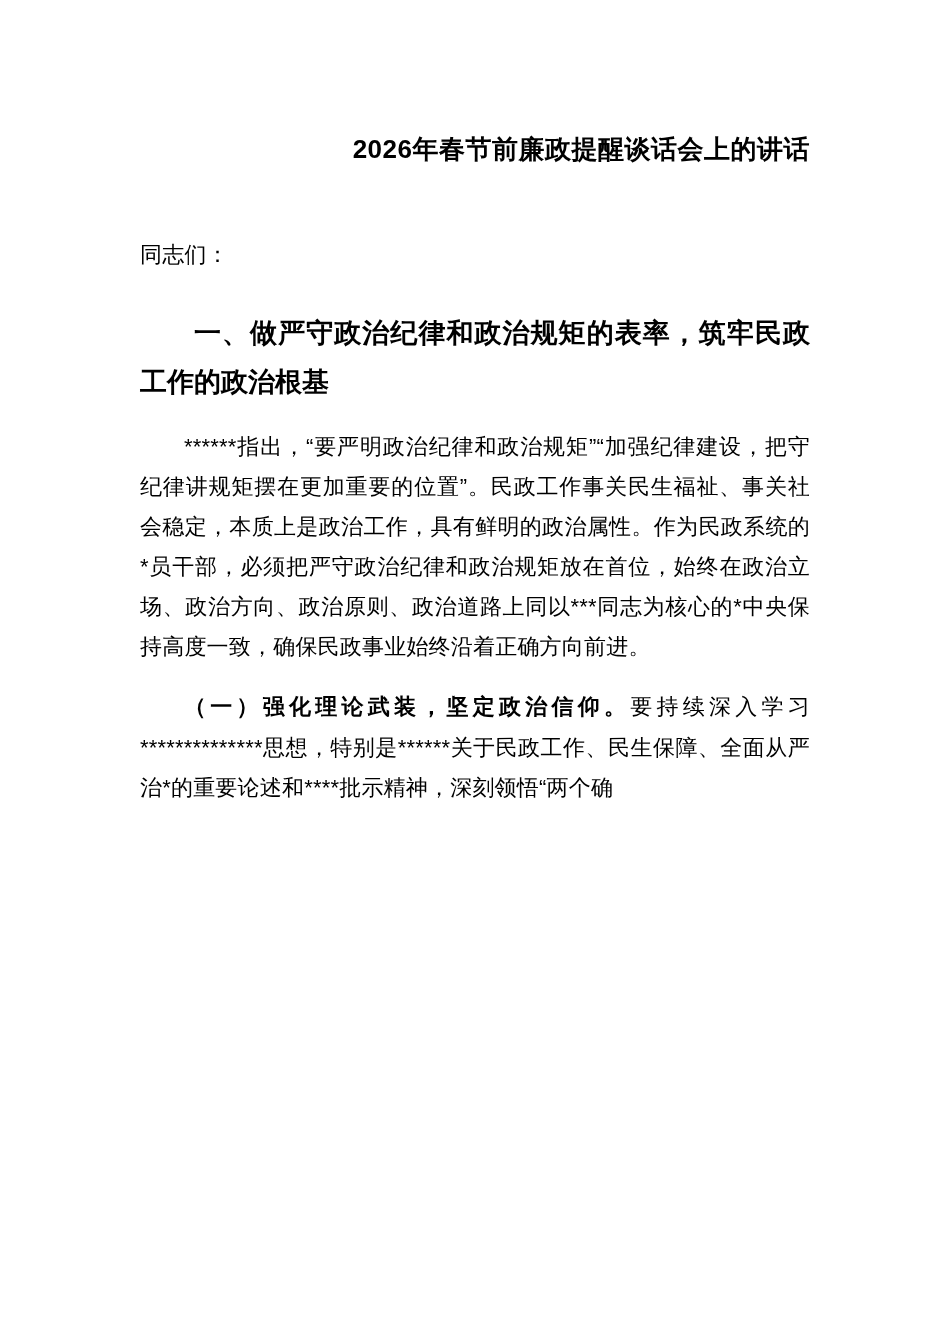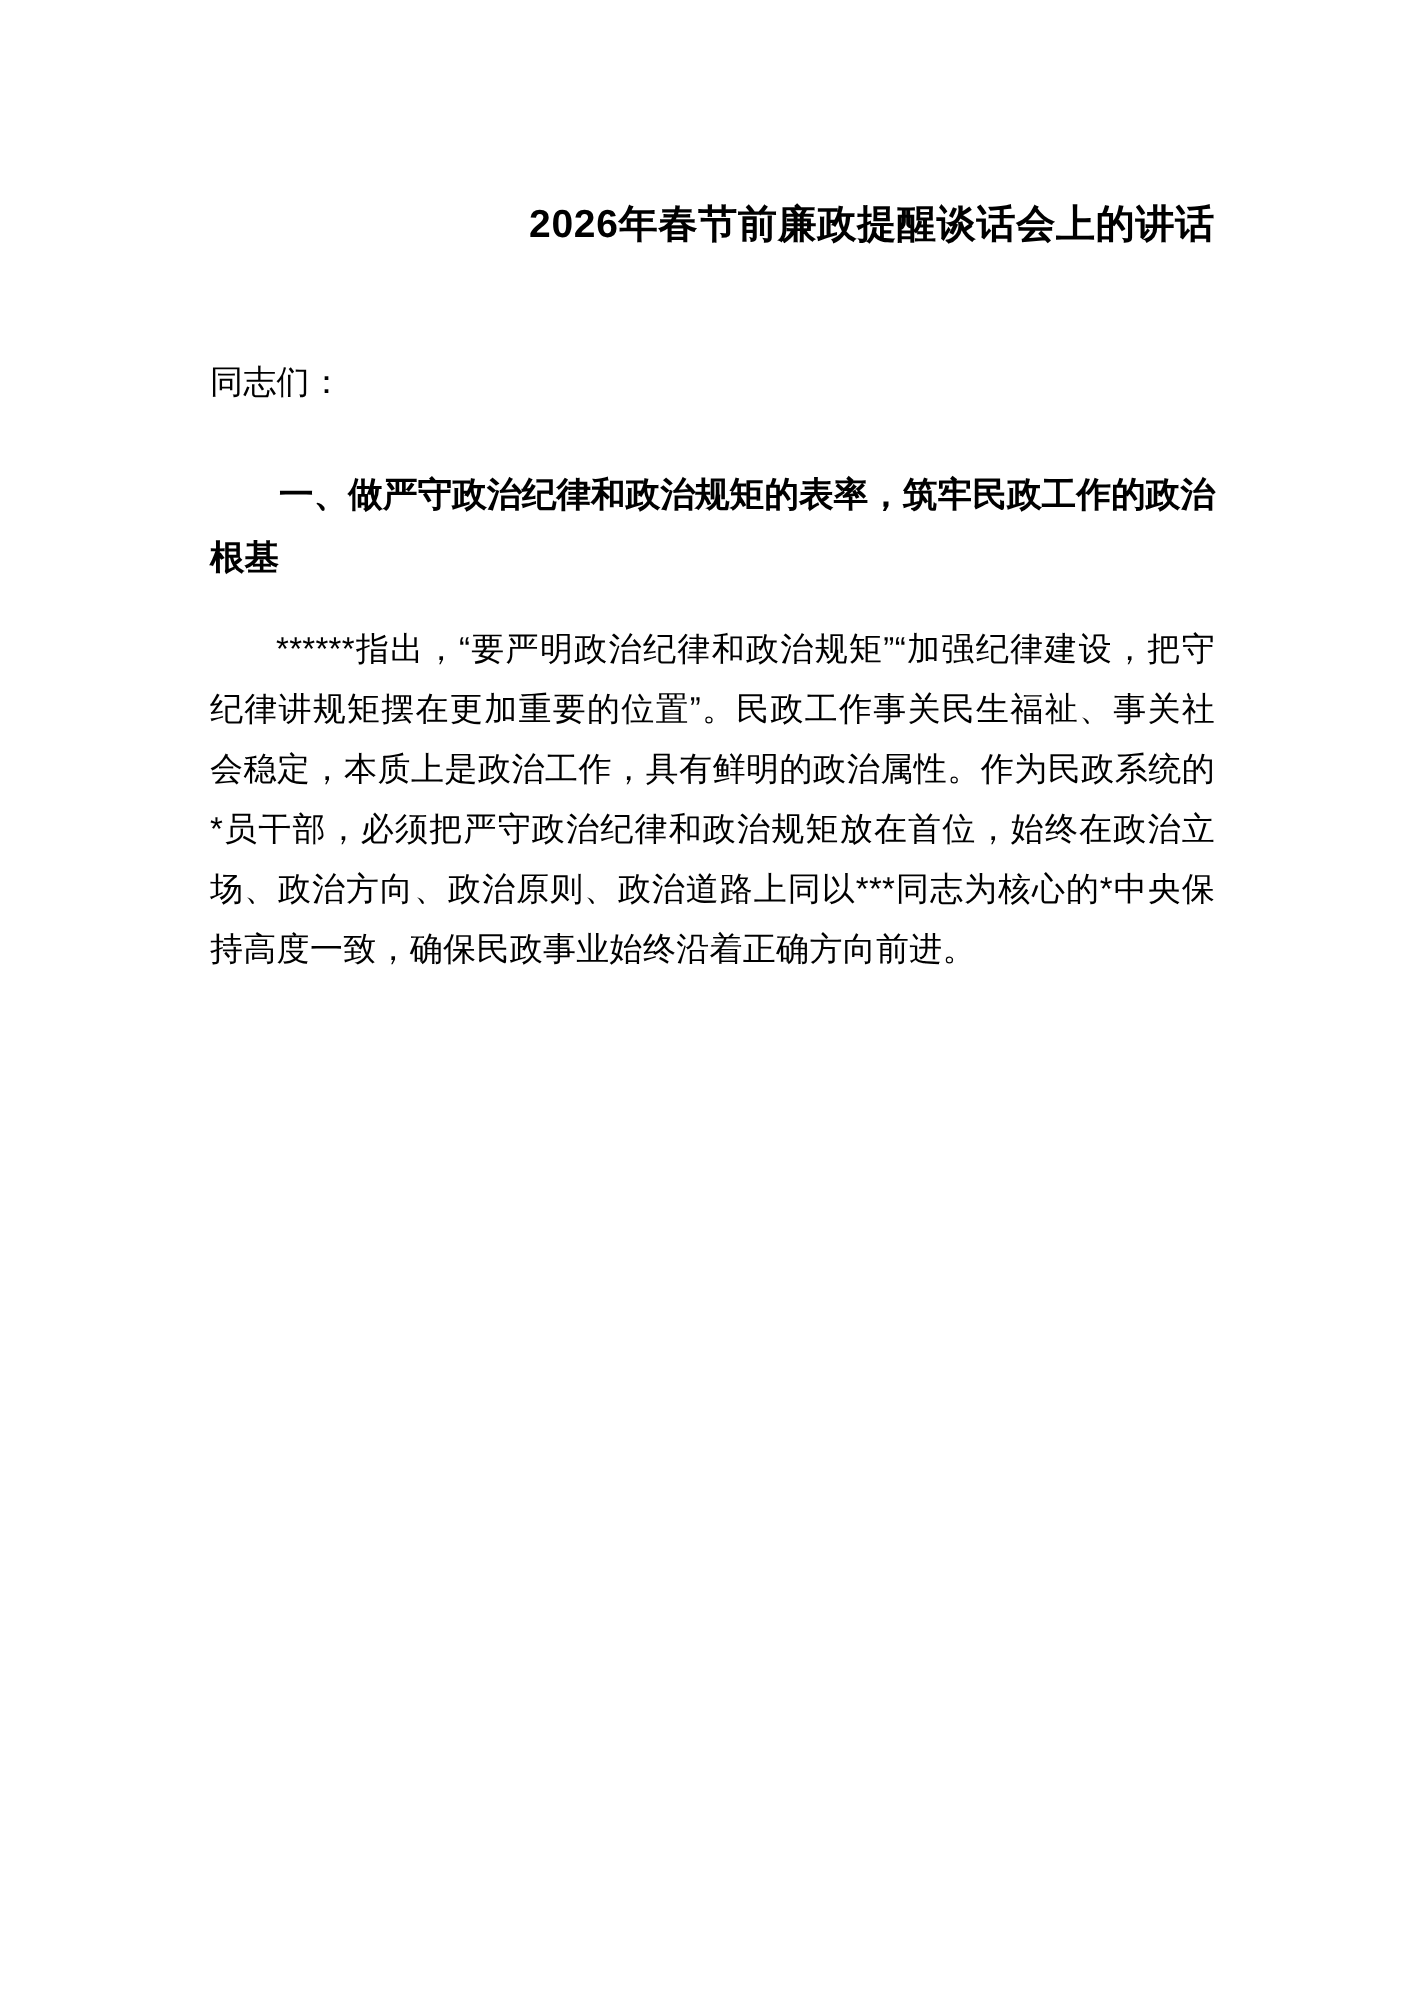--- a/index.html
+++ b/index.html
@@ -36,21 +36,21 @@
     text-align: justify;
     text-justify: inter-ideograph;
     letter-spacing: 0.2px;
   }
   .indent {
     text-indent: 2em;
   }
   .heading {
     font-weight: 700;
     text-indent: 2em;
-    font-size: 23px;
+    font-size: 27px;
     line-height: 1.82;
     margin: 0 0 6px 0;
     text-align: justify;
     text-justify: inter-ideograph;
   }
   .sub-lead {
     font-weight: 700;
   }
   .spacer-sm { height: 14px; }
 </style>
@@ -69,14 +69,15 @@
   <div class="spacer-sm"></div>
 
   <p class="heading">一、做严守政治纪律和政治规矩的表率，筑牢民政工作的政治根基</p>
 
   <div class="spacer-sm"></div>
 
   <p class="para indent">******指出，“要严明政治纪律和政治规矩”“加强纪律建设，把守纪律讲规矩摆在更加重要的位置”。民政工作事关民生福祉、事关社会稳定，本质上是政治工作，具有鲜明的政治属性。作为民政系统的*员干部，必须把严守政治纪律和政治规矩放在首位，始终在政治立场、政治方向、政治原则、政治道路上同以***同志为核心的*中央保持高度一致，确保民政事业始终沿着正确方向前进。</p>
 
   <div class="spacer-sm"></div>
 
+  <p class="para indent"><span class="sub-lead">（一）强化理论武装，坚定政治信仰。</span><span>要持续深入学习**************思想，特别是******关于民政工作、民生保障、全面从严治*的重要论述和****批示精神，深刻领悟“两个确</span></p>
 
 </div>
 
 </body></html>

